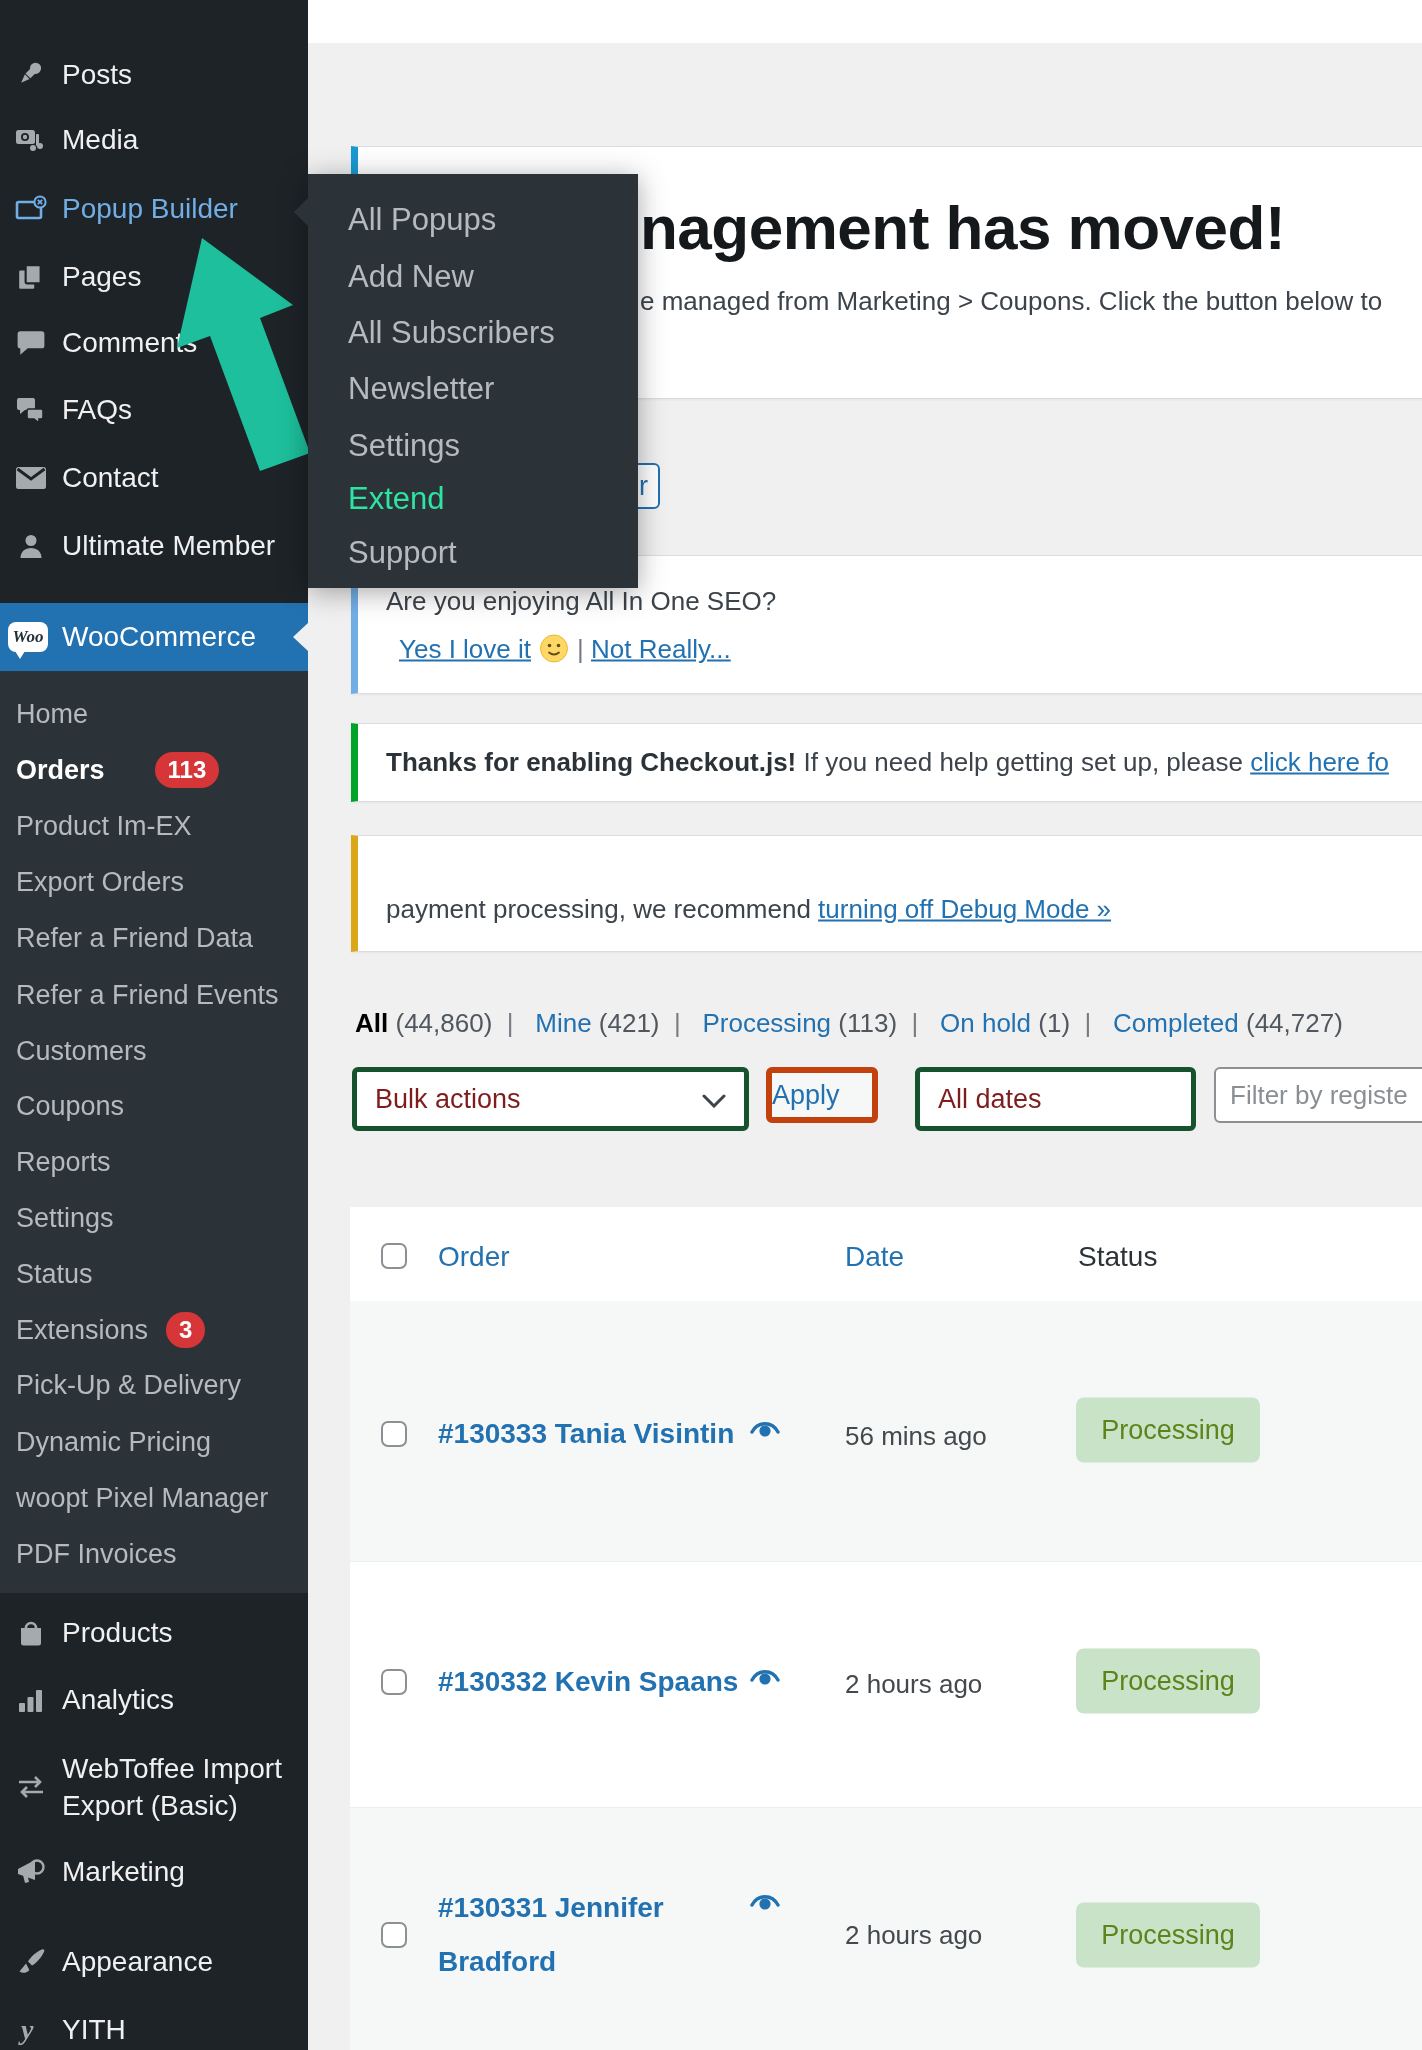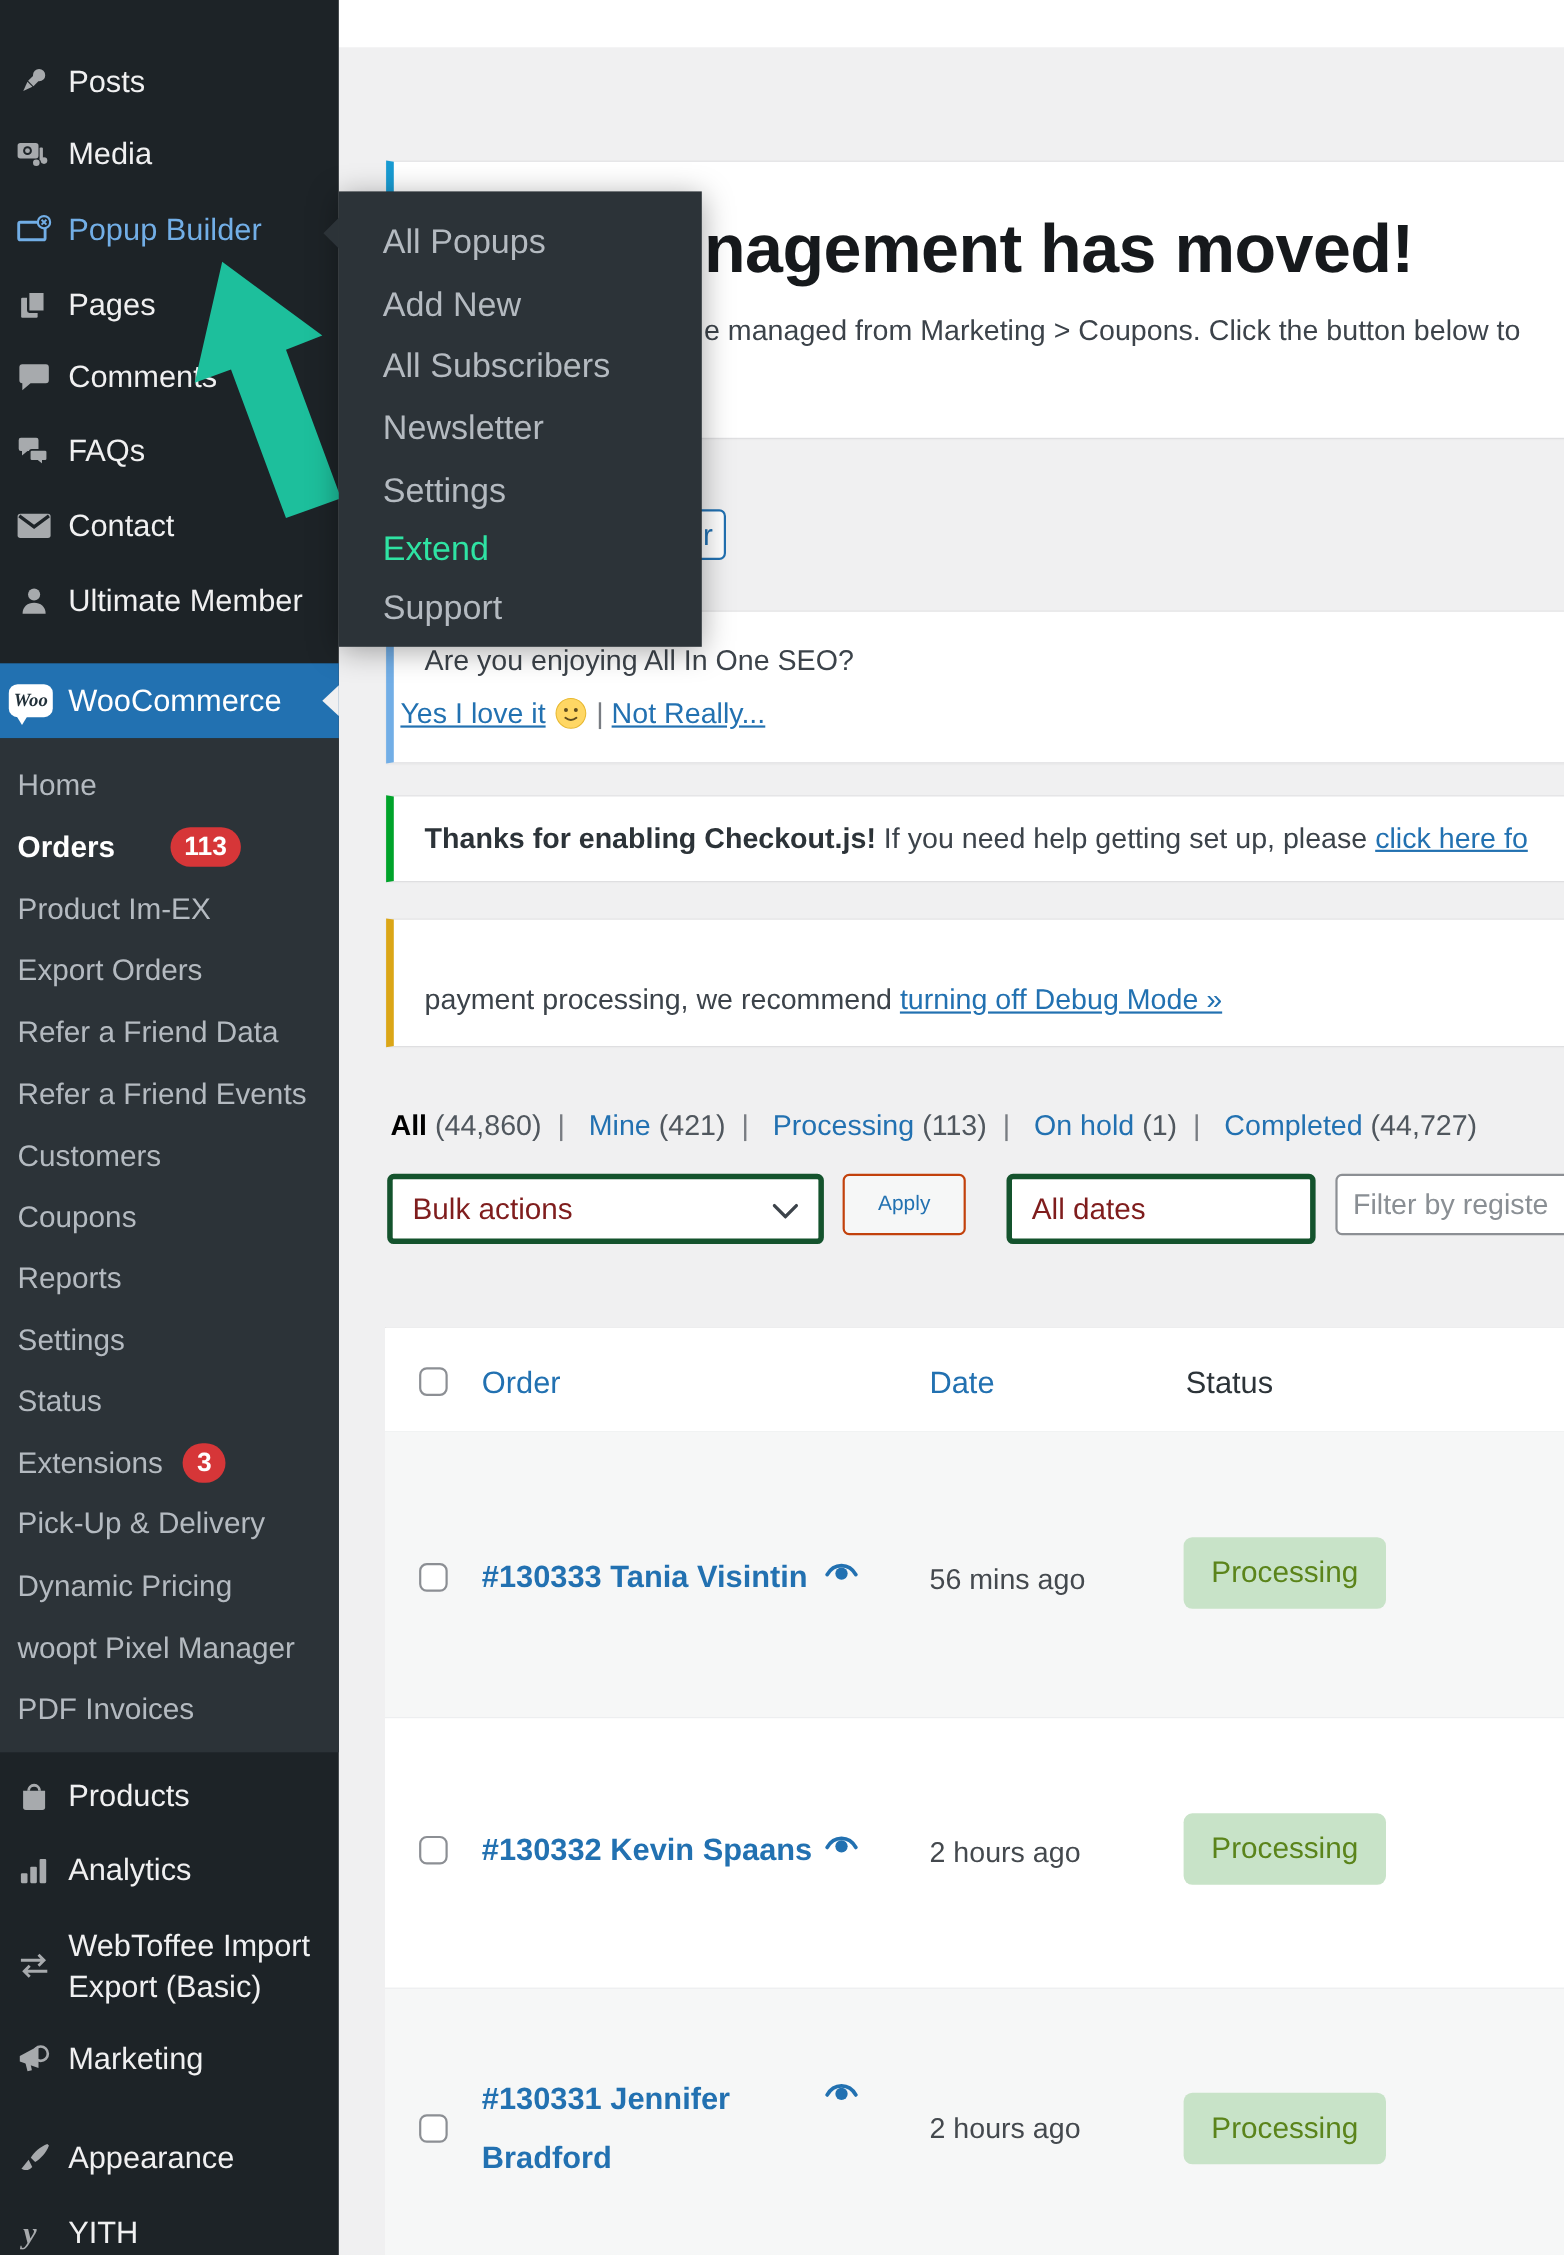--- a/index.html
+++ b/index.html
@@ -19,21 +19,21 @@
   .ntext{font-size:26px;color:#3c434a;}
   .link{color:#2271b1;text-decoration:underline;cursor:pointer;}
   .sep{color:#787c82;}
   .smiley{display:inline-block;vertical-align:-6px;margin:0 8px;}
   .filters{left:355px;top:1023px;font-size:26px;color:#50575e;}
   .filters .active{font-weight:bold;color:#000;}
   .filters .flink{color:#2271b1;cursor:pointer;}
   .filters .cnt{color:#50575e;}
   .ctrl{top:1067px;height:64px;box-sizing:border-box;background:#fff;border:5px solid #14532d;border-radius:6px;font-size:27px;color:#7f1d1d;display:flex;align-items:center;padding:0 18px;}
   .ctrl .chev{margin-left:auto;}
-  .applybtn{left:766px;top:1067px;width:112px;height:56px;box-sizing:border-box;background:#f6f7f7;border:2px solid #c2410c;border-radius:6px;color:#2271b1;font-size:19px;display:flex;align-items:center;justify-content:center;cursor:pointer;}
+  .applybtn{left:766px;top:1067px;width:112px;height:56px;box-sizing:border-box;background:#f6f7f7;border:6px solid #c2410c;border-radius:6px;color:#2271b1;font-size:27px;display:flex;align-items:center;justify-content:flex-start;cursor:pointer;}
   .finput{left:1214px;top:1067px;width:300px;height:56px;box-sizing:border-box;background:#fff;border:2px solid #8c8f94;border-radius:6px;font-size:26px;color:#2c3338;padding:0 14px;font-family:"Liberation Sans",sans-serif;}
   .finput::placeholder{color:#8a8f94;opacity:1;}
   .table{left:350px;top:1207px;width:1072px;height:843px;background:#fff;border-left:1px solid #c3c4c7;border-top:1px solid #c3c4c7;}
   .thead{left:350px;top:1207px;width:1072px;height:94px;background:#fff;border-bottom:2px solid #c9cbce;}
   .row1{left:350px;top:1301px;width:1072px;height:260px;background:#f6f7f7;}
   .row2{left:350px;top:1561px;width:1072px;height:246px;background:#ffffff;border-top:1px solid #ebedef;}
   .row3{left:350px;top:1807px;width:1072px;height:243px;background:#f6f7f7;border-top:1px solid #ebedef;}
   .hcol{font-size:28px;color:#2271b1;cursor:pointer;}
   .hcol.plain{color:#2c3338;cursor:default;}
   .cbx{position:absolute;width:26px;height:26px;background:#fff;border:2px solid #8c8f94;border-radius:7px;box-sizing:border-box;cursor:pointer;}
@@ -72,21 +72,21 @@
 
   <div class="abs notice n1"></div>
   <div class="vc h1frag">nagement has moved!</div>
   <div class="vc pfrag">e managed from Marketing &gt; Coupons. Click the button below to</div>
   <div class="abs gobtn">
       <span>r</span>
     </div>
 
   <div class="abs notice n2"></div>
   <div class="vc ntext" style="left:386px;top:601px;">Are you enjoying All In One SEO?</div>
-  <div class="vc ntext" style="left:364px;top:652px;">
+  <div class="vc ntext" style="left:399px;top:652px;">
     <span class="link">Yes I love it</span><span class="smiley"><svg width="30" height="30" viewBox="0 0 30 30">
           <circle cx="15" cy="15" r="13.5" fill="#ffd764" stroke="#e8b931" stroke-width="1"></circle>
           <circle cx="10.5" cy="12" r="1.8" fill="#5f4c1e"></circle>
           <circle cx="19.5" cy="12" r="1.8" fill="#5f4c1e"></circle>
           <path d="M10 19q5 4 10 0" stroke="#5f4c1e" stroke-width="1.8" fill="none" stroke-linecap="round"></path>
         </svg></span><span class="sep">|</span>
     <span class="link">Not Really...</span>
   </div>
 
   <div class="abs notice n3"></div>

